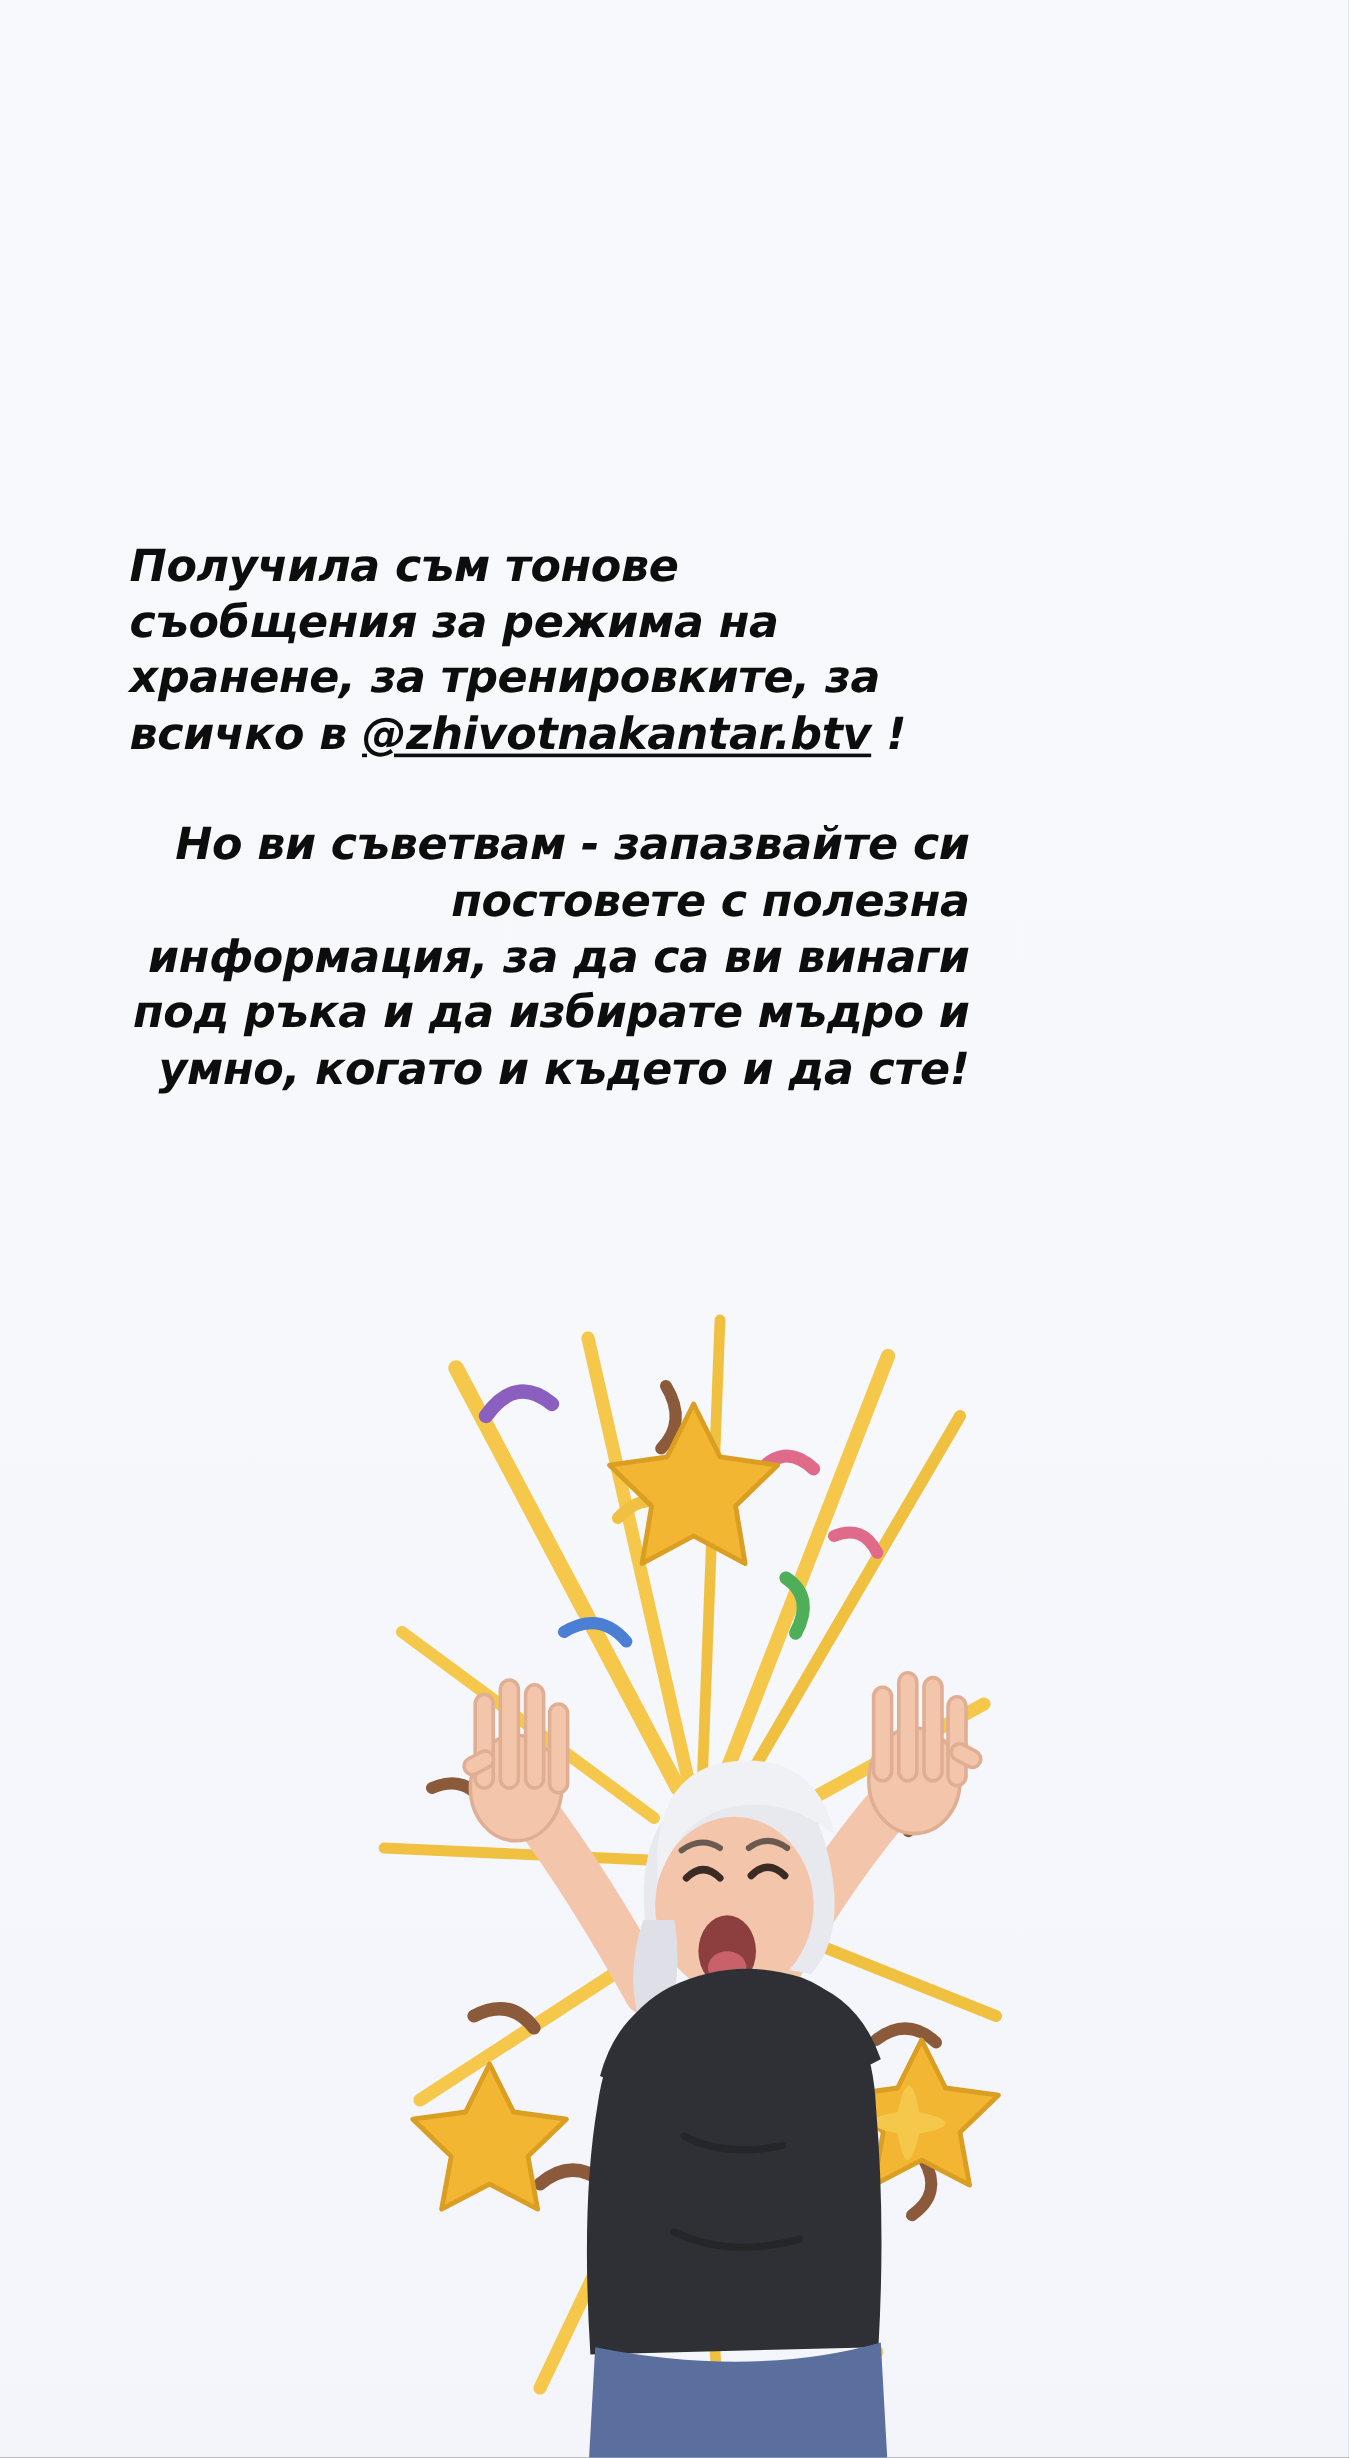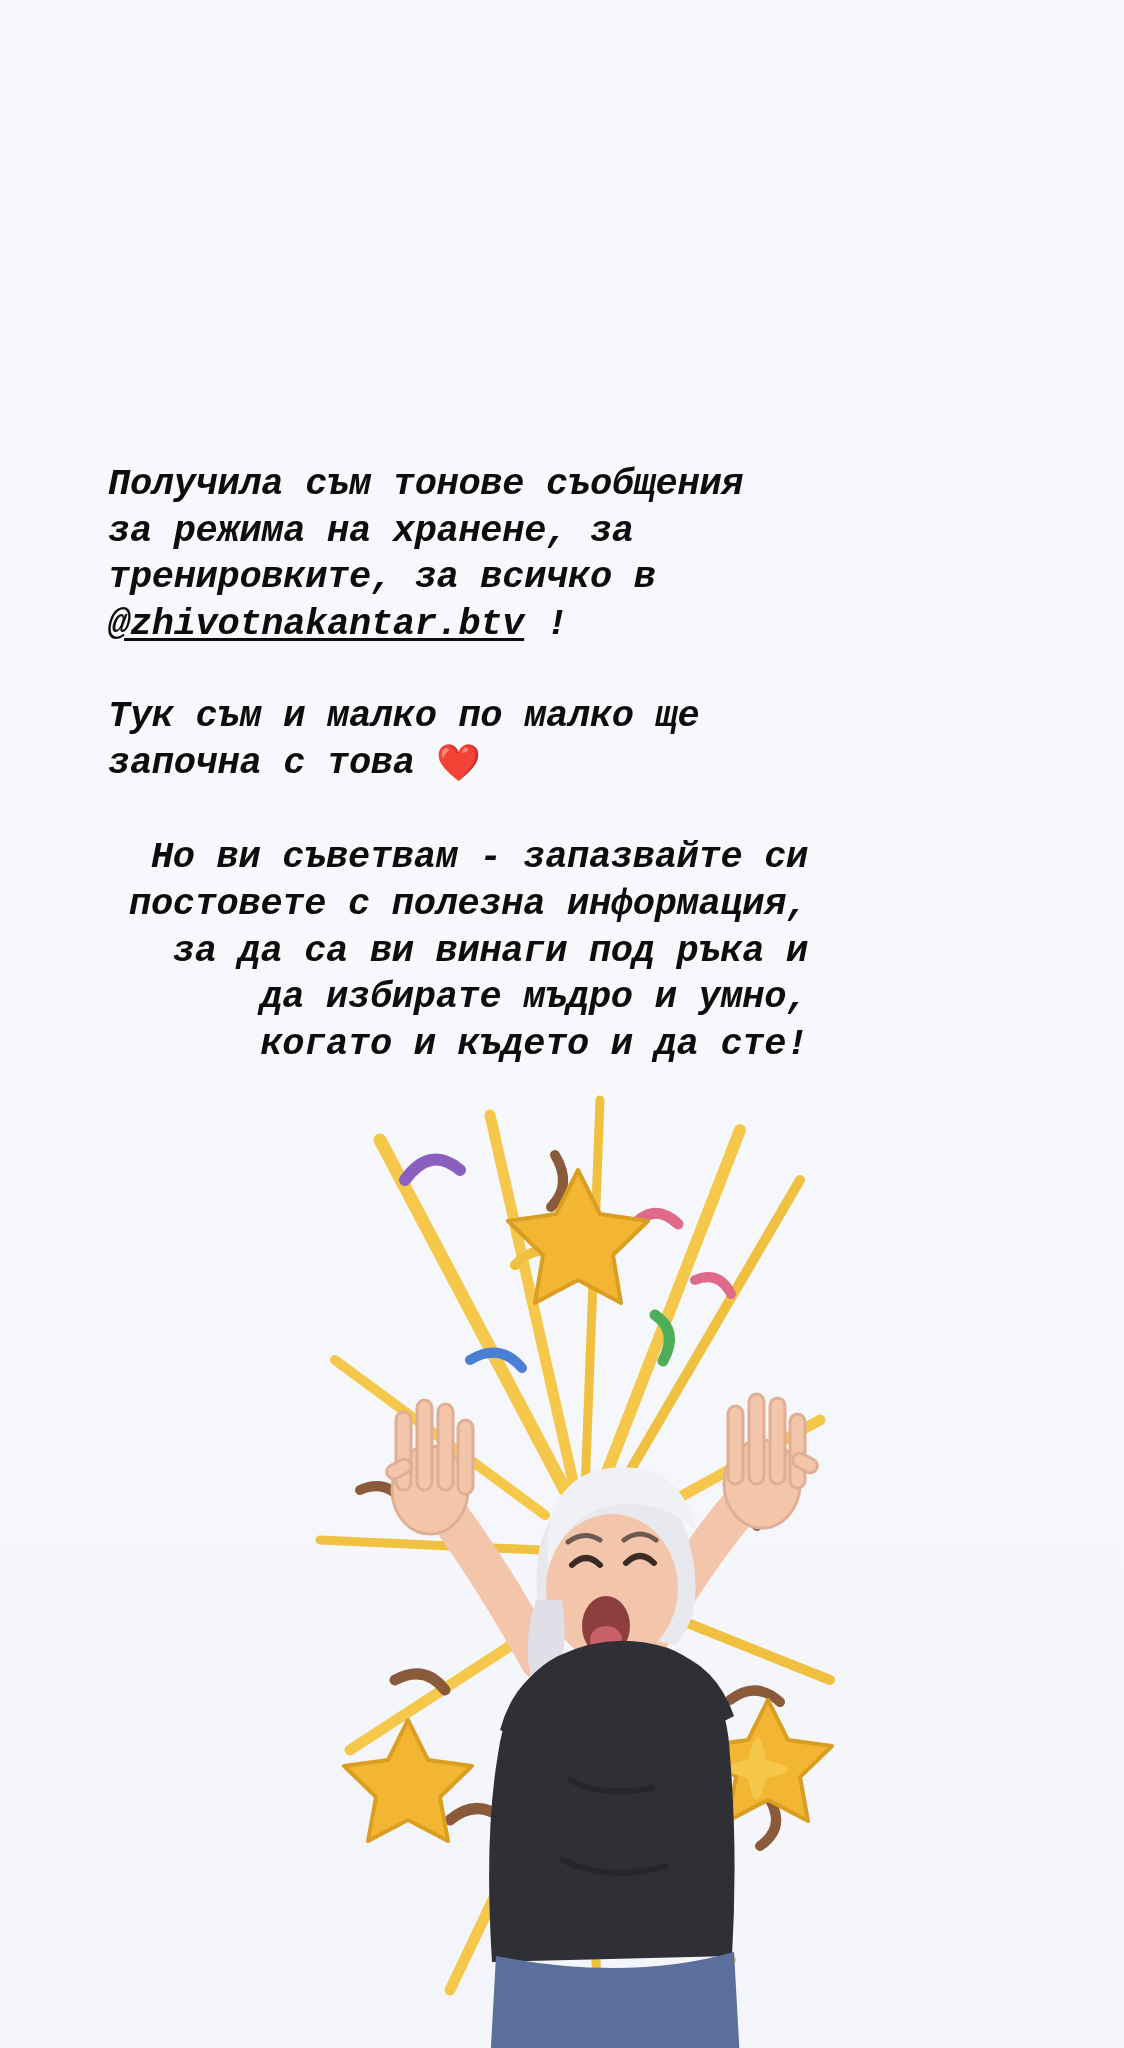--- a/index.html
+++ b/index.html
@@ -37,22 +37,21 @@
     width: 700px;
     color: #0d0d0d;
     font-style: italic;
     font-weight: bold;
     font-size: 37px;
     line-height: 1.26;
     letter-spacing: -0.3px;
   }
 
   .para {
-    margin: 13px 0 46px 0;
-    font-family: Liberation Mono, monospace;
+    margin: 1px 0 46px 0;
   }
   .para:last-child {
     margin-bottom: 0;
     text-align: right;
   }
 
   .mention {
     text-decoration: underline;
     text-underline-offset: 4px;
     font-weight: bold;
@@ -84,21 +83,20 @@
 </head>
 <body>
 
 <div class="story-frame">
   <div class="bg-gradient"></div>
 
   <div class="text-block">
 
     <p class="para"><span>Получила съм тонове съобщения за режима на хранене, за тренировките, за всичко в  </span><span class="mention">@zhivotnakantar.btv</span><span> !</span></p>
 
-    <p class="para"><span>Тук съм и малко по малко ще започна с това </span><span class="emoji-heart">❤️</span></p>
 
     <p class="para"><span>Но ви съветвам - запазвайте си постовете с полезна информация, за да са ви винаги под ръка и да избирате мъдро и умно, когато и където и да сте!</span></p>
 
   </div>
 
   <div class="sticker">
     <svg viewBox="0 0 540 1000" xmlns="http://www.w3.org/2000/svg" aria-hidden="true">
 
       <g stroke-linecap="round" fill="none">
         <line x1="265" y1="430" x2="80" y2="80" stroke="#f5c84c" stroke-width="13"></line>

